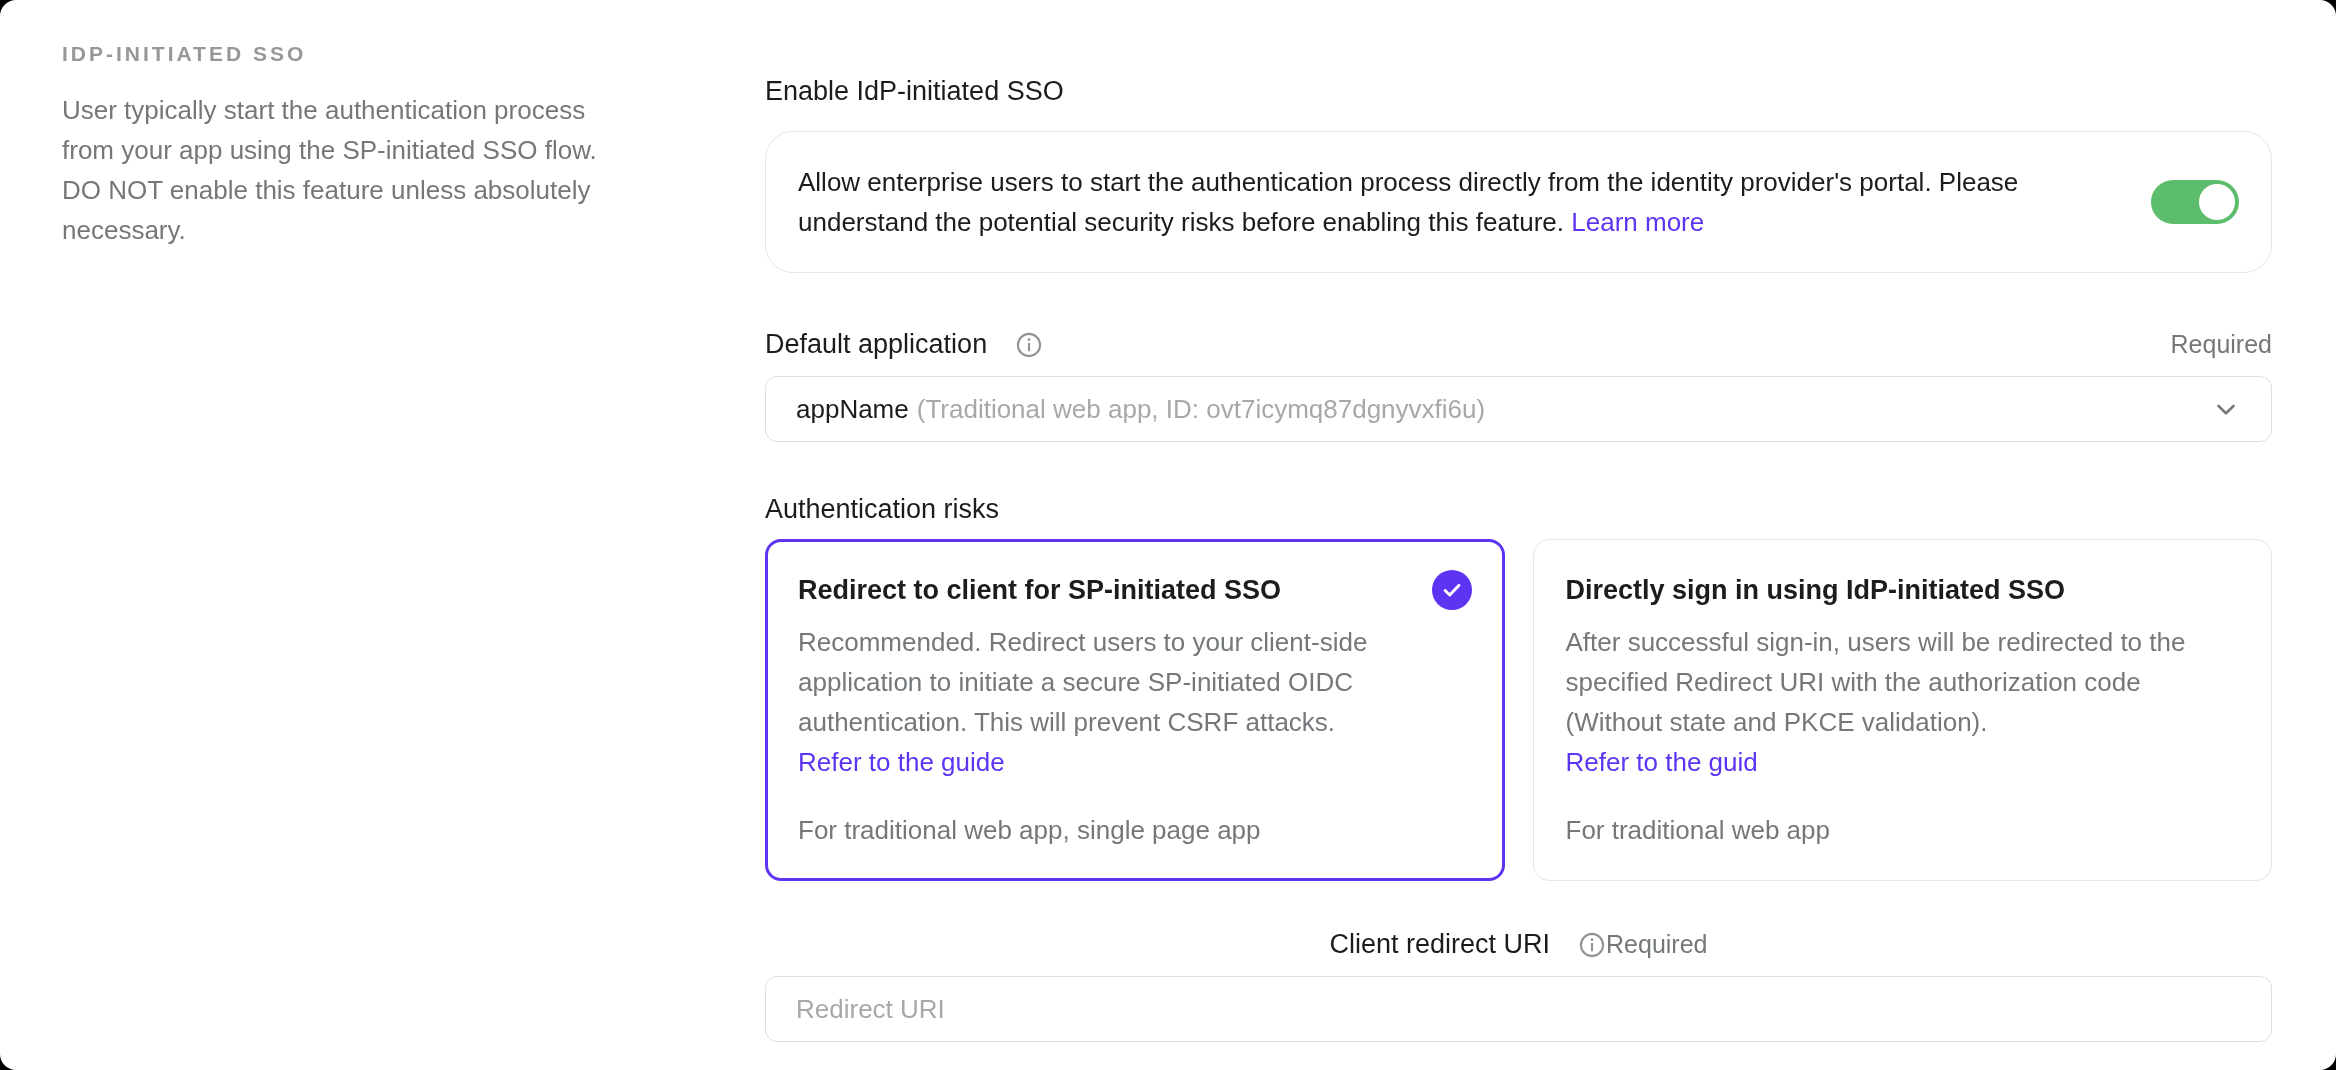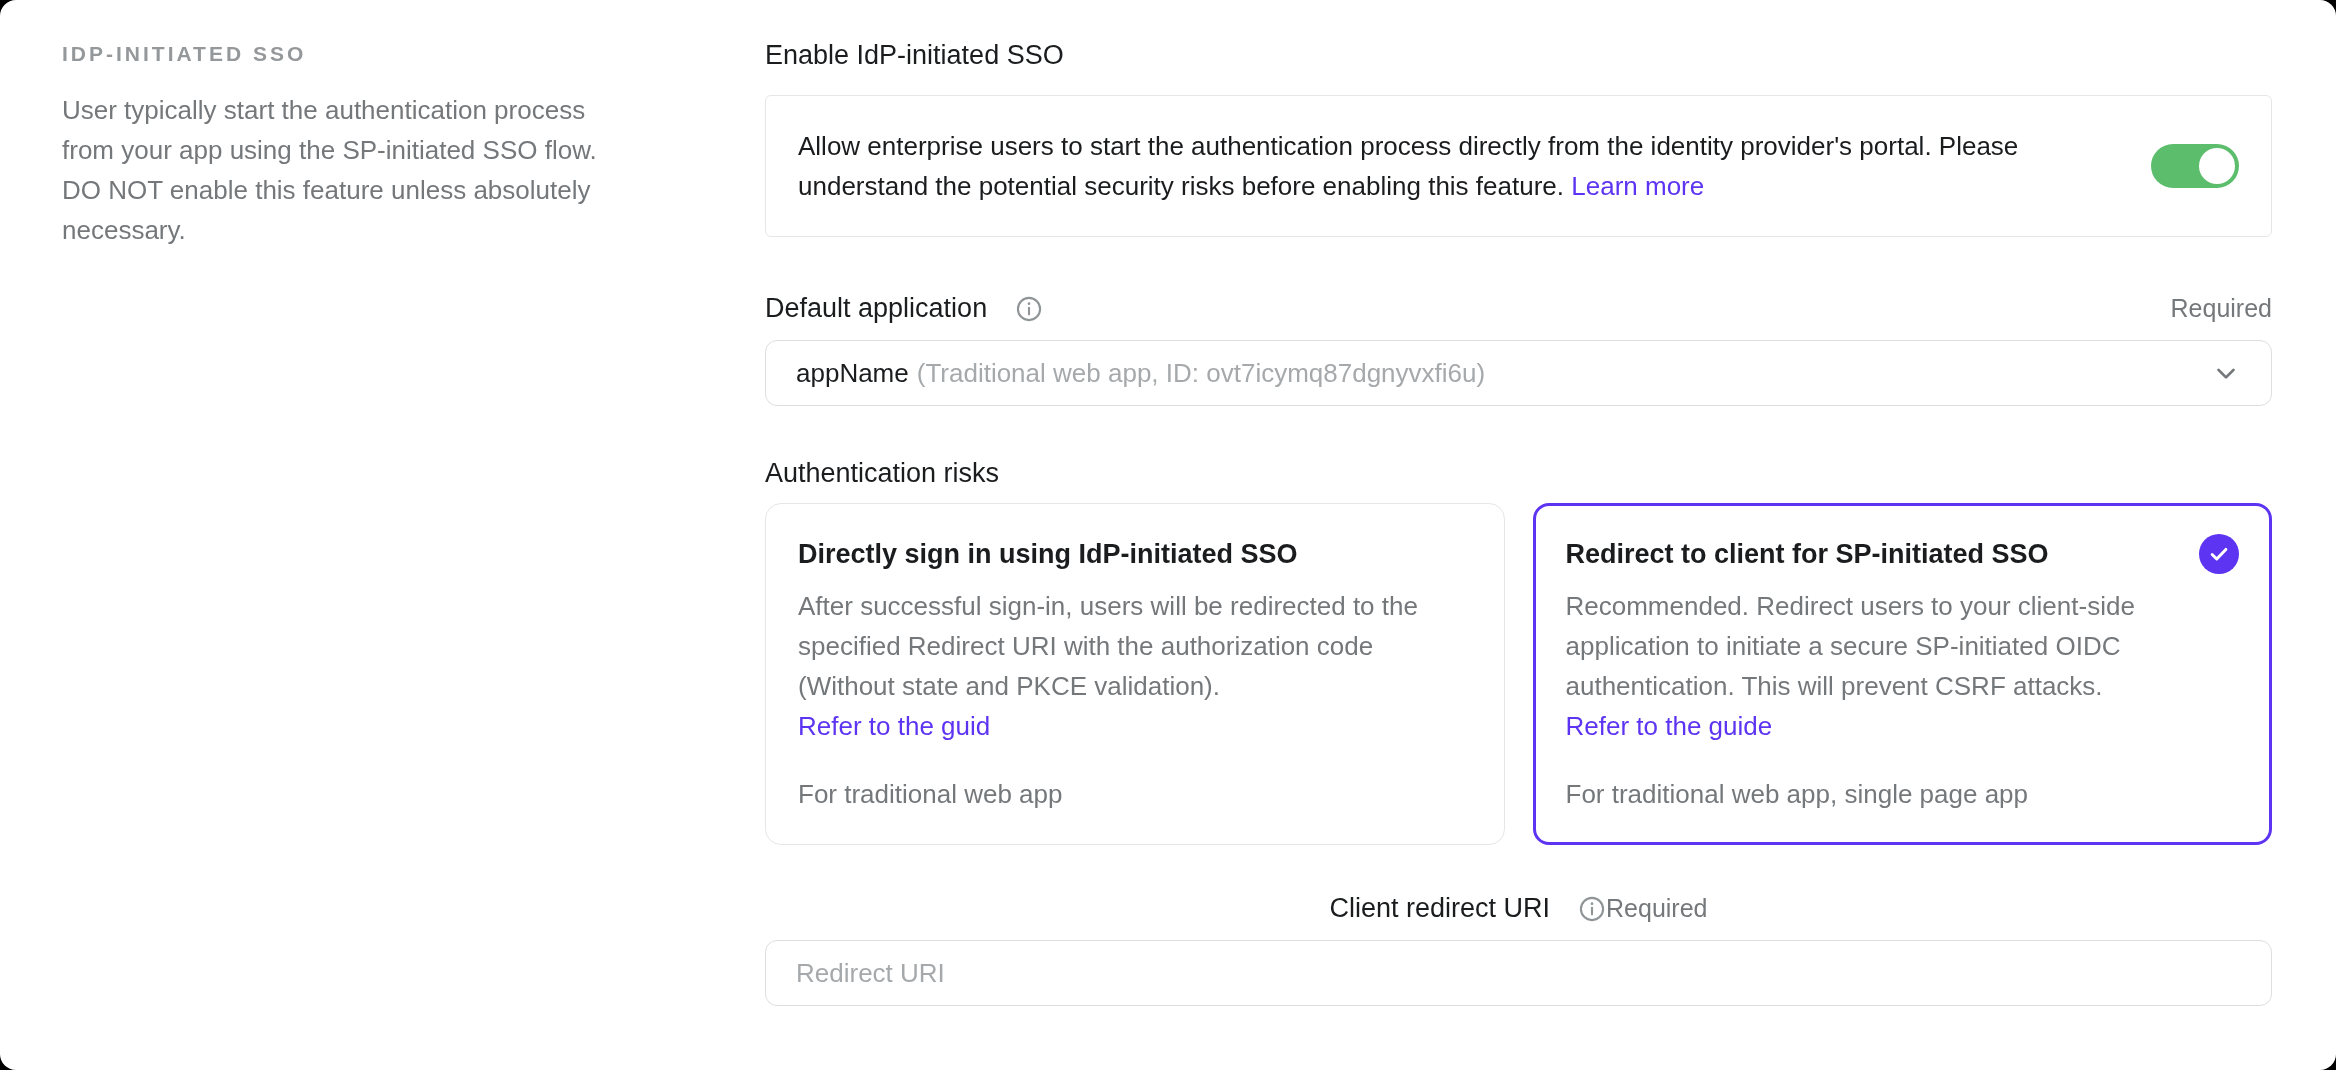--- a/index.html
+++ b/index.html
@@ -35,38 +35,38 @@
     margin-bottom:24px;
   }
   .sidebar-desc{
     font-size:26px;line-height:40px;color:var(--text-gray);
     max-width:580px;
   }
   
   .main{
     margin-left:123px;
     width:1507px;flex:0 0 1507px;
-    display:flex;flex-direction:column;
+    display:flex;flex-direction:column;margin-top:36px;
   }
   .section-label{
     font-size:27px;font-weight:500;color:var(--text-dark);
   }
   .label-row{
     display:flex;align-items:center;justify-content:space-between;
   }
   .label-left{display:flex;align-items:center;gap:28px;}
   .required{
     font-size:25px;color:var(--text-gray);font-weight:400;
   }
   .info-icon{display:inline-flex;flex:0 0 auto;align-items:center;}
   
   .toggle-card{
     margin-top:24px;
     border:1px solid var(--border-light);
-    border-radius:6px;
+    border-radius:28px;
     padding:30px 32px;
     display:flex;align-items:center;gap:44px;
   }
   .toggle-card-text{
     flex:1;font-size:26px;line-height:40px;color:var(--text-dark);
   }
   a.inline-link{color:var(--accent);text-decoration:none;cursor:pointer;}
   .toggle{
     flex:0 0 auto;width:88px;height:44px;border-radius:22px;
     background:var(--green);position:relative;cursor:pointer;
@@ -173,44 +173,44 @@
       <span class="select-chevron">
         <svg width="30" height="30" viewBox="0 0 24 24" fill="none" stroke="#74787b" stroke-width="2.2" stroke-linecap="round" stroke-linejoin="round">
           <polyline points="6,9.5 12,15.5 18,9.5"></polyline>
         </svg>
       </span>
     </div>
 
     <div class="section-label row-auth-label">Authentication risks</div>
 
     <div class="cards">
-
-      <div class="option-card" role="radio" aria-checked="false">
-        <div class="option-title-row">
-          <div class="option-title">Directly sign in using IdP-initiated SSO</div>
-        </div>
-        <div class="option-desc">After successful sign-in, users will be redirected to the specified Redirect URI with the authorization code (Without state and PKCE validation).</div>
-        <a class="option-link" href="#">Refer to the guid</a>
-        <div class="option-foot">For traditional web app</div>
-      </div>
 
       <div class="option-card selected" role="radio" aria-checked="true">
         <div class="option-title-row">
           <div class="option-title">Redirect to client for SP-initiated SSO</div>
           <div class="check-circle">
             <svg width="22" height="22" viewBox="0 0 24 24" fill="none" stroke="#fff" stroke-width="3.2" stroke-linecap="round" stroke-linejoin="round">
               <polyline points="4.5,12.5 9.5,17.5 19.5,7"></polyline>
             </svg>
           </div>
         </div>
         <div class="option-desc">Recommended. Redirect users to your client-side application to initiate a secure SP-initiated OIDC authentication. This will prevent CSRF attacks.</div>
         <a class="option-link" href="#">Refer to the guide</a>
         <div class="option-foot">For traditional web app, single page app</div>
       </div>
 
+      <div class="option-card" role="radio" aria-checked="false">
+        <div class="option-title-row">
+          <div class="option-title">Directly sign in using IdP-initiated SSO</div>
+        </div>
+        <div class="option-desc">After successful sign-in, users will be redirected to the specified Redirect URI with the authorization code (Without state and PKCE validation).</div>
+        <a class="option-link" href="#">Refer to the guid</a>
+        <div class="option-foot">For traditional web app</div>
+      </div>
+
     </div>
 
     <div class="label-row row-redirect">
       <div class="label-left">
         <span class="section-label">Client redirect URI</span>
         <span class="info-icon">
           <svg width="28" height="28" viewBox="0 0 24 24" fill="none" stroke="#8f9496" stroke-width="1.8">
             <circle cx="12" cy="12" r="9.5"></circle>
             <line x1="12" y1="11" x2="12" y2="16.6" stroke-linecap="round"></line>
             <circle cx="12" cy="7.4" r="1.15" fill="#8f9496" stroke="none"></circle>

